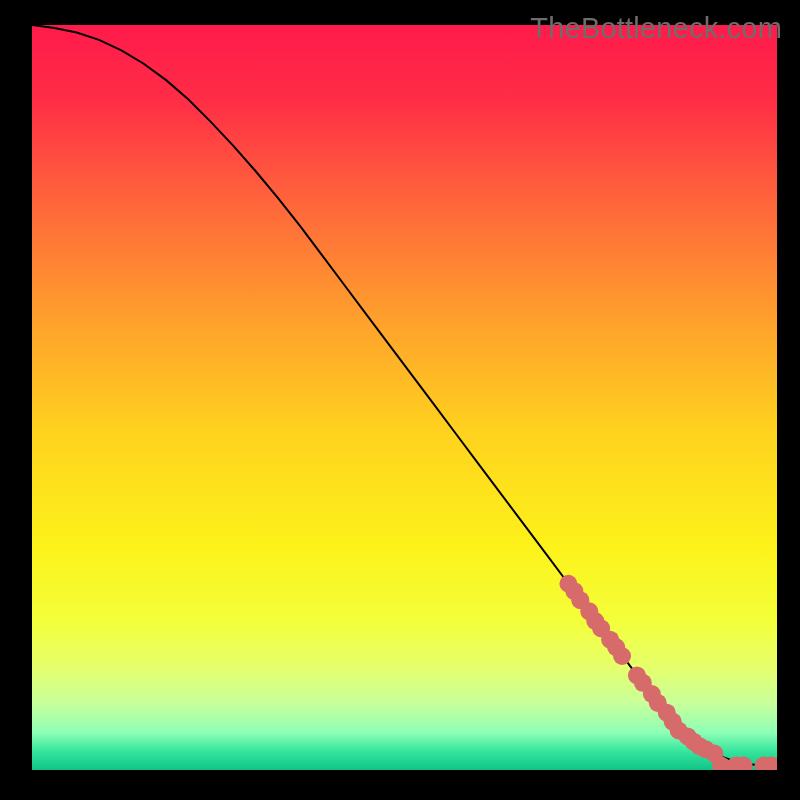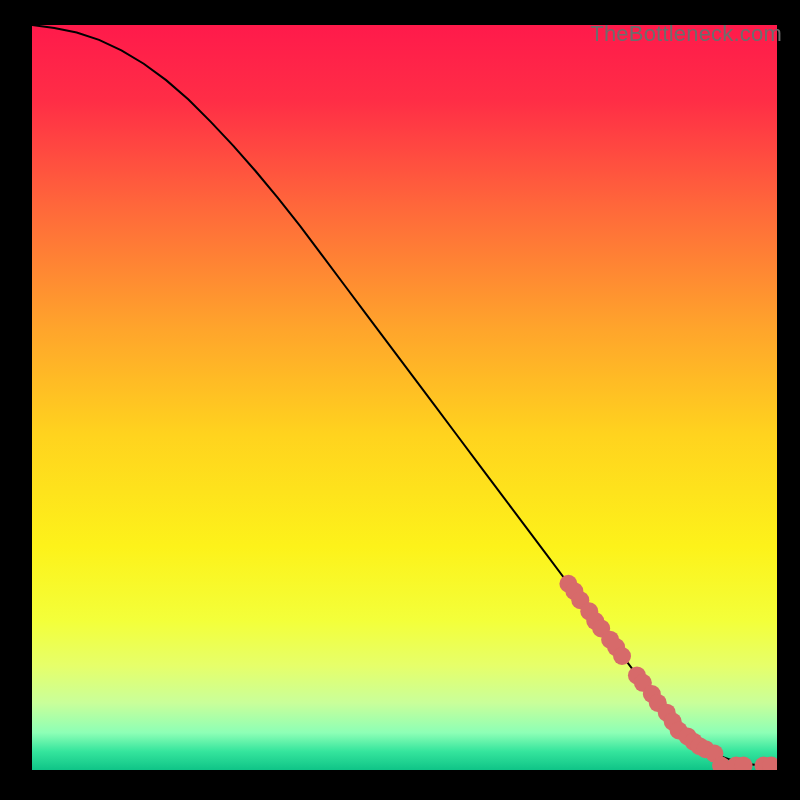--- a/index.html
+++ b/index.html
@@ -11,24 +11,24 @@
     font-family: Arial, Helvetica, sans-serif;
     overflow: hidden;
   }
   .stage {
     position: relative;
     width: 800px;
     height: 800px;
   }
   .watermark {
     position: absolute;
-    top: 21px;
+    top: 12px;
     right: 18px;
     color: #6d6d6d;
-    font-size: 22px;
+    font-size: 29px;
     font-weight: 400;
     letter-spacing: 0.2px;
     z-index: 20;
   }
   .plot-wrap {
     position: absolute;
     left: 32px;
     top: 25px;
     width: 745px;
     height: 745px;

